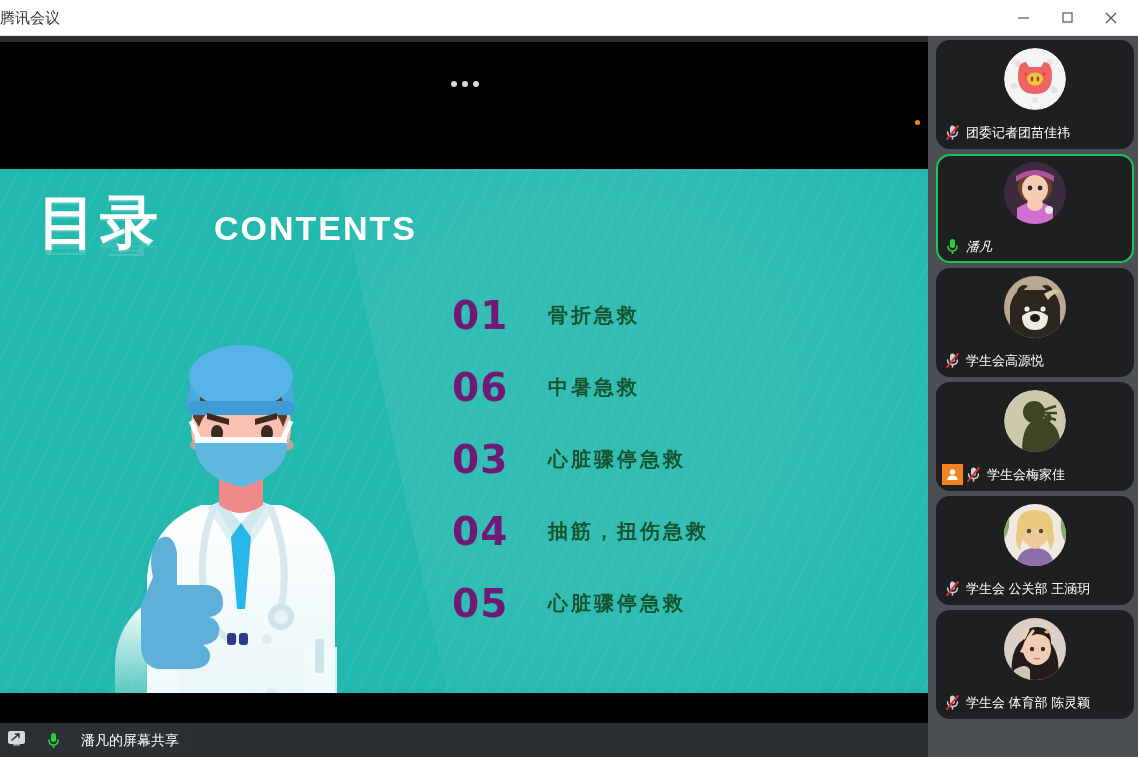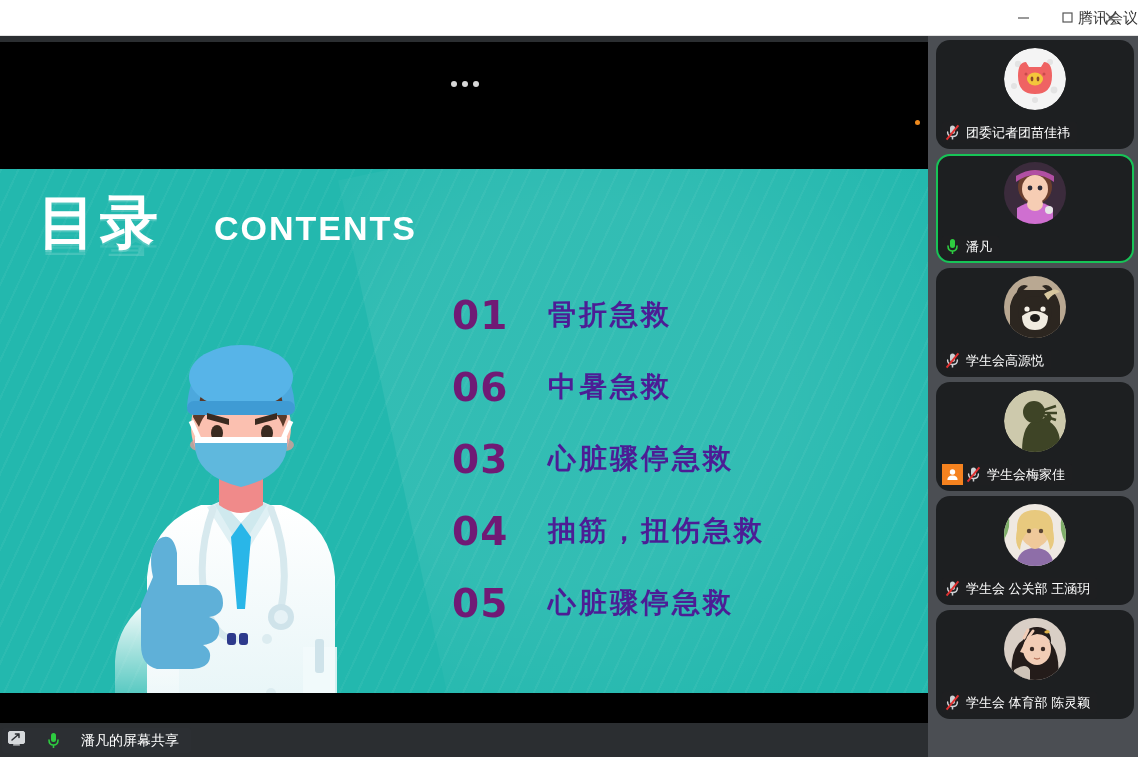--- a/index.html
+++ b/index.html
@@ -3,21 +3,21 @@
 <meta charset="utf-8">
 <style>
   * { margin:0; padding:0; box-sizing:border-box; }
   html,body { width:1138px; height:757px; overflow:hidden;
     font-family:"Liberation Sans","DejaVu Sans",sans-serif; background:#fff; }
 
   
   #titlebar{ position:absolute; left:0; top:0; width:1138px; height:36px;
     background:#ffffff; border-bottom:1px solid #e3e3e3; }
   #titlebar .title{ position:absolute; left:0; top:0; width:1138px; height:36px;
-    line-height:36px; text-align:right; font-size:15px; color:#333; }
+    line-height:36px; text-align:left; font-size:15px; color:#333; }
   .wbtn{ position:absolute; top:0; width:42px; height:35px; display:flex;
     align-items:center; justify-content:center; color:#555; }
   .wbtn svg{ display:block; }
   #btn-min{ right:94px; } #btn-max{ right:50px; } #btn-close{ right:6px; }
 
   
   #app{ position:absolute; left:0; top:36px; width:1138px; height:721px;
     background:#4b4e53; }
 
   
@@ -59,42 +59,42 @@
     line-height:1; transform:scaleY(-.45); transform-origin:top left;
     font-family:"DejaVu Sans","Liberation Sans",sans-serif;
     -webkit-mask-image:linear-gradient(to bottom, rgba(0,0,0,.8), rgba(0,0,0,0));
             mask-image:linear-gradient(to bottom, rgba(0,0,0,.8), rgba(0,0,0,0)); }
 
   
   #toc{ position:absolute; left:452px; top:110px; z-index:5; }
   .toc-row{ display:flex; align-items:center; height:72px; }
   .toc-num{ width:96px; font-size:39px; font-weight:bold; color:#701a75; letter-spacing:1px;
     font-family:"DejaVu Sans","Liberation Sans",sans-serif; }
-  .toc-text{ font-size:28px; font-weight:bold; color:#4c1d95; letter-spacing:3px;
+  .toc-text{ font-size:20px; font-weight:bold; color:#14532d; letter-spacing:3px;
     font-family:"DejaVu Sans","Liberation Sans",sans-serif; }
 
   
   #doctor{ position:absolute; left:95px; top:140px; width:290px; height:384px; z-index:4; }
 
   
   #home-indicator{ position:absolute; left:342px; top:705px; width:245px; height:5px;
     background:#f2f2f2; border-radius:3px; }
 
   
   #presenter-label{ position:absolute; left:2px; top:692px; height:25px;
     background:#2c2f33; display:flex; align-items:center; gap:18px; padding:0 12px 0 6px;
     border-radius:2px; z-index:9; }
   #presenter-label .txt{ color:#fff; font-size:14px; }
 
   
   #sidebar{ position:absolute; left:932px; top:0; width:206px; height:721px;
     background:#4b4e53; padding:4px 4px 0 4px; }
   .tile{ position:relative; width:198px; height:109px; background:#1d1f21;
     border:2px solid transparent; border-radius:14px; margin-bottom:5px; overflow:hidden; }
-  .tile.active{ border-color:#17c457; }
+  .tile.active{ border-color:#17c457;font-style:italic; }
   .tile .avatar{ position:absolute; left:50%; top:6px; transform:translateX(-50%);
     width:62px; height:62px; border-radius:50%; overflow:hidden; }
   .tile .nameplate{ position:absolute; left:4px; bottom:4px; height:21px;
     background:rgba(30,32,34,.92); display:flex; align-items:center; border-radius:2px;
     padding-right:7px; }
   .tile .nameplate .nm{ color:#fff; font-size:13px; white-space:nowrap; padding-left:4px;}
   .host-badge{ width:21px; height:21px; background:#f5821f; display:flex;
     align-items:center; justify-content:center; flex:0 0 auto; }
 
   

